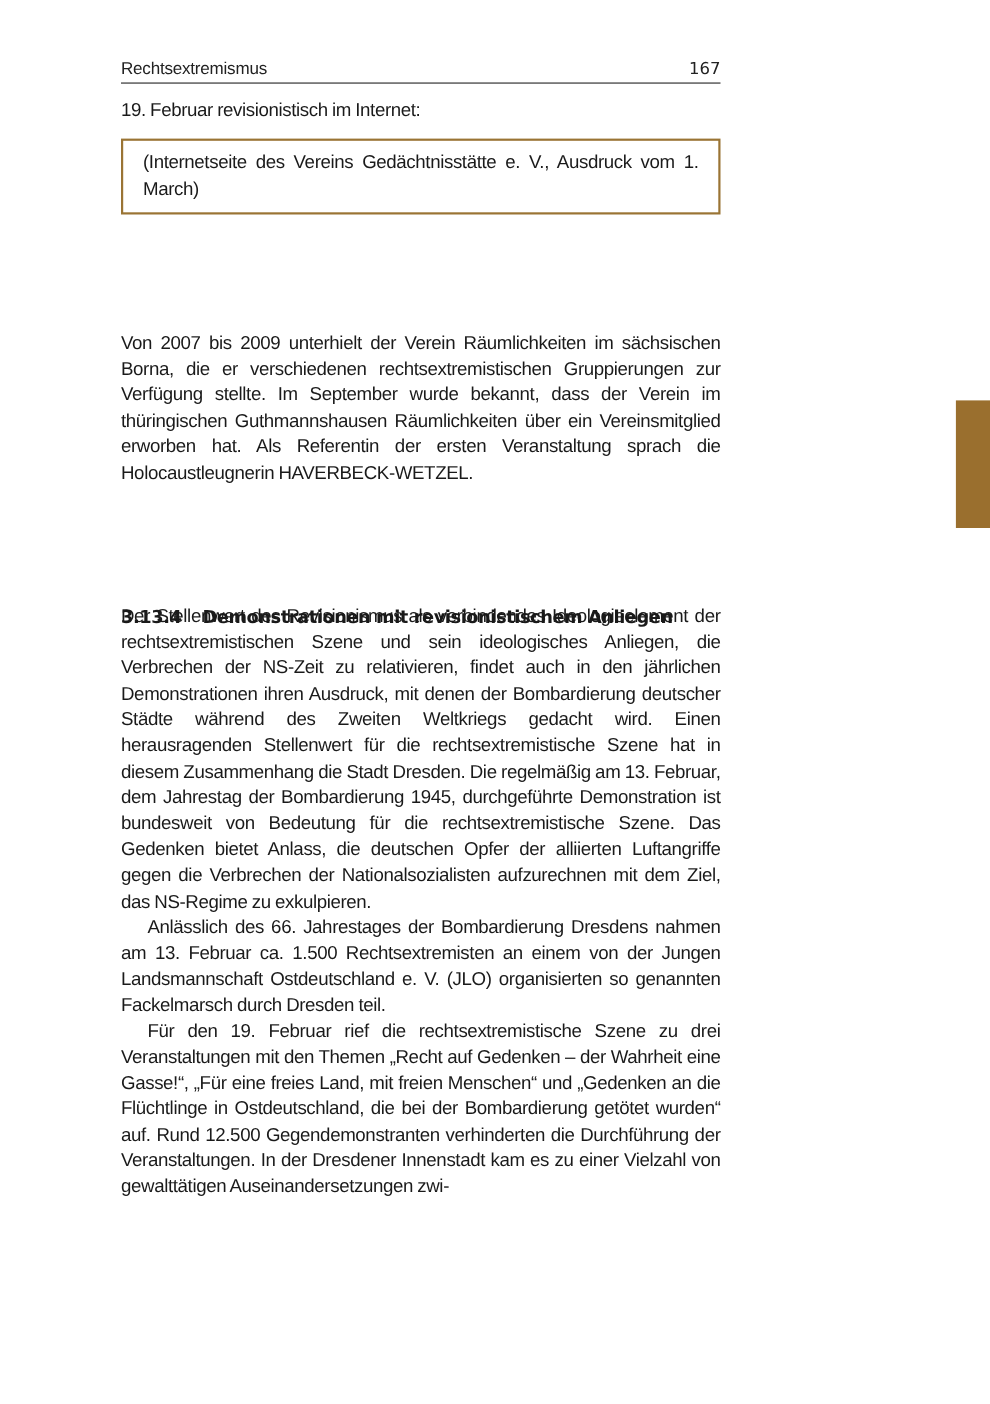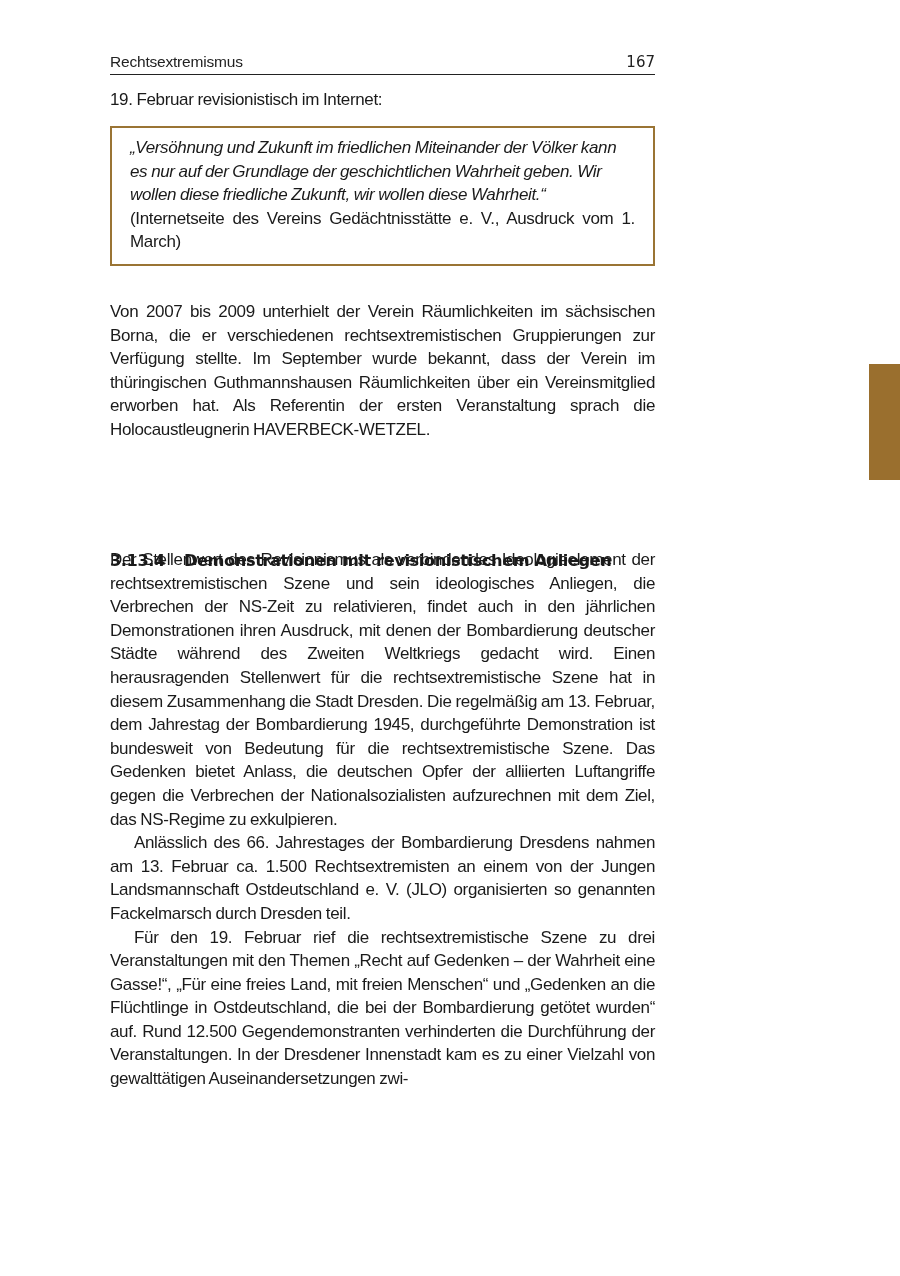--- a/index.html
+++ b/index.html
@@ -49,21 +49,20 @@
 
 <div class="page">
   <div class="running-head">
     <span class="title">Rechtsextremismus</span>
     <span class="pageno">167</span>
   </div>
 
   <p class="body-text intro-line">19. Februar revisionistisch im Internet:</p>
 
   <div class="quote-box body-text">
-    <p class="quote">„Versöhnung und Zukunft im friedlichen Miteinander der Völker kann es nur auf der Grundlage der geschichtlichen Wahrheit geben. Wir wollen diese friedliche Zukunft, wir wollen diese Wahrheit.“</p>
     <p class="source">(Internetseite des Vereins Gedächtnisstätte e. V., Ausdruck vom 1. March)</p>
   </div>
 
   <p class="body-text para1">Von 2007 bis 2009 unterhielt der Verein Räumlichkeiten im sächsischen Borna, die er verschiedenen rechtsextremistischen Gruppierungen zur Verfügung stellte. Im September wurde bekannt, dass der Verein im thüringischen Guthmannshausen Räumlichkeiten über ein Vereinsmitglied erworben hat. Als Referentin der ersten Veranstaltung sprach die Holocaustleugnerin HAVERBECK-WETZEL.</p>
 
   <h3 class="section-heading" style="margin:0;">
     <span class="num">3.13.4</span><span>Demonstrationen mit revisionistischem Anliegen</span>
   </h3>
 
   <div class="para2 body-text">

